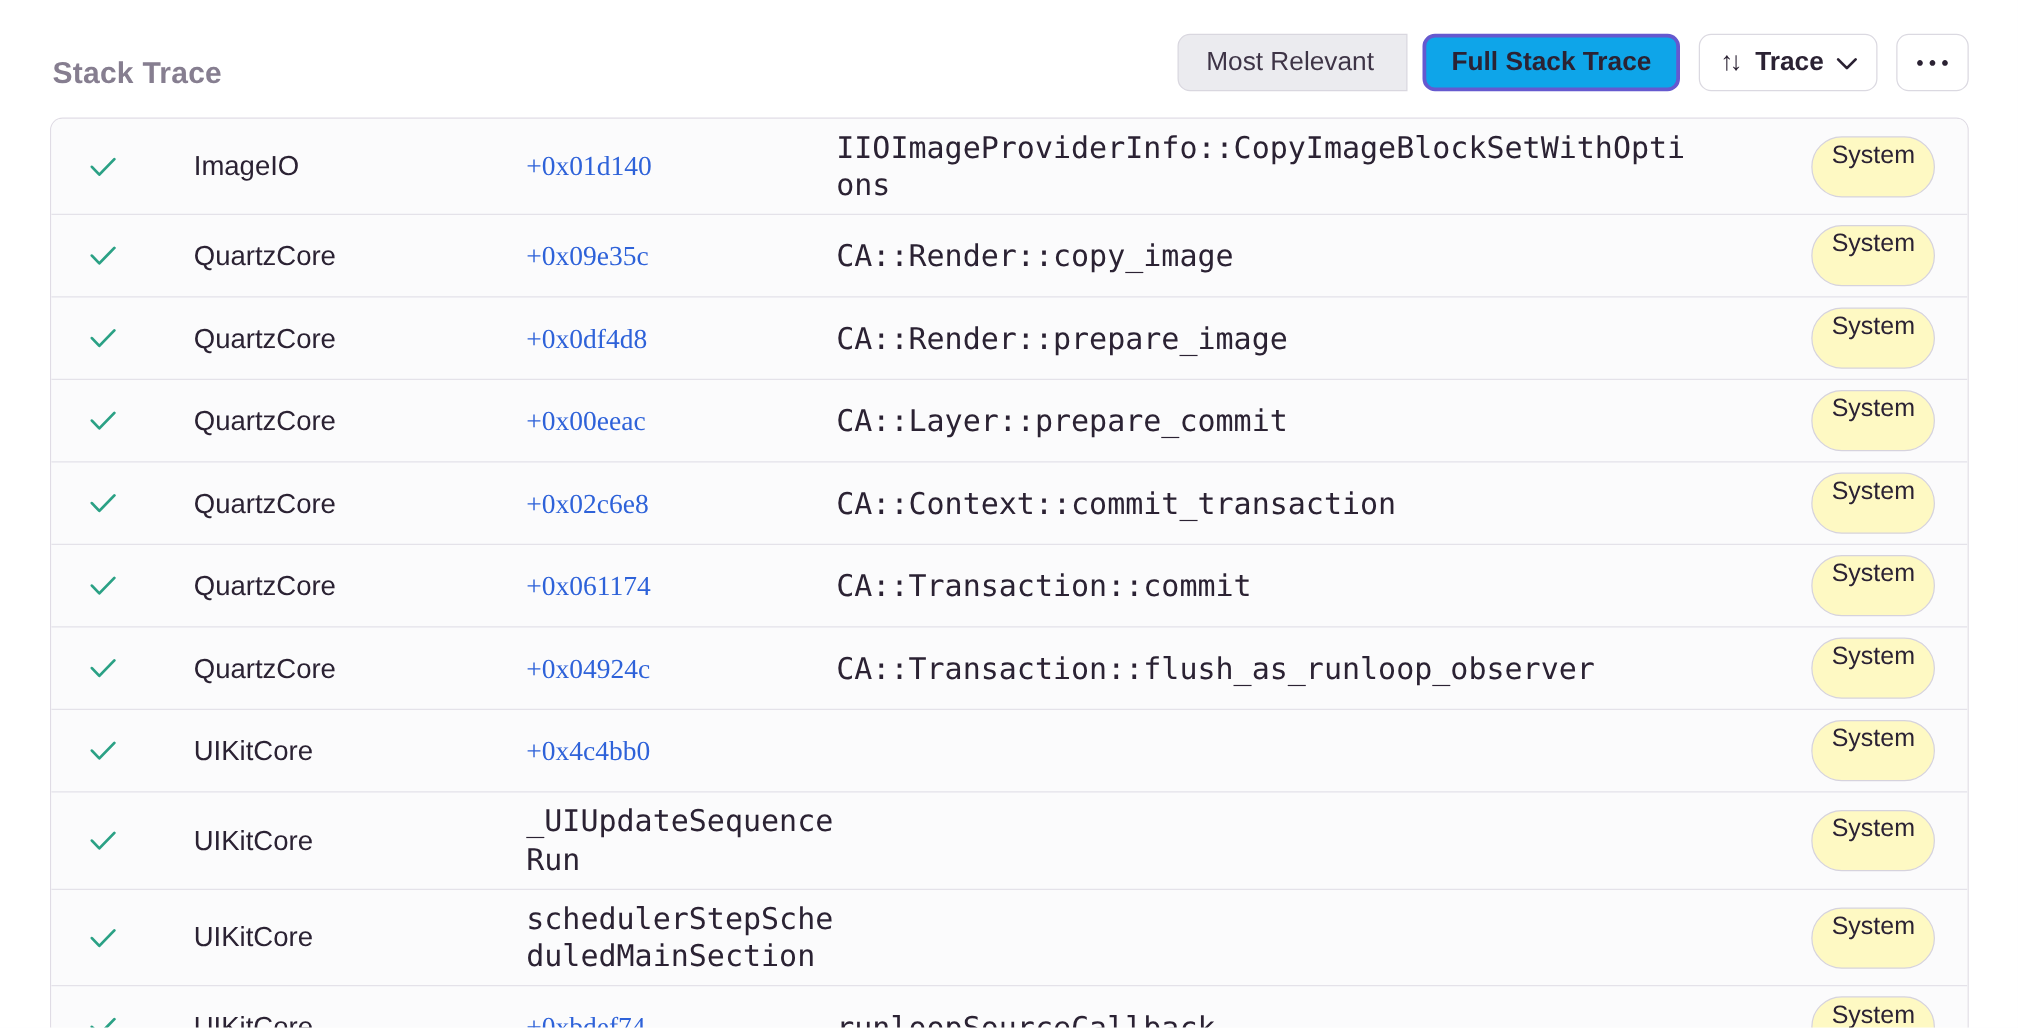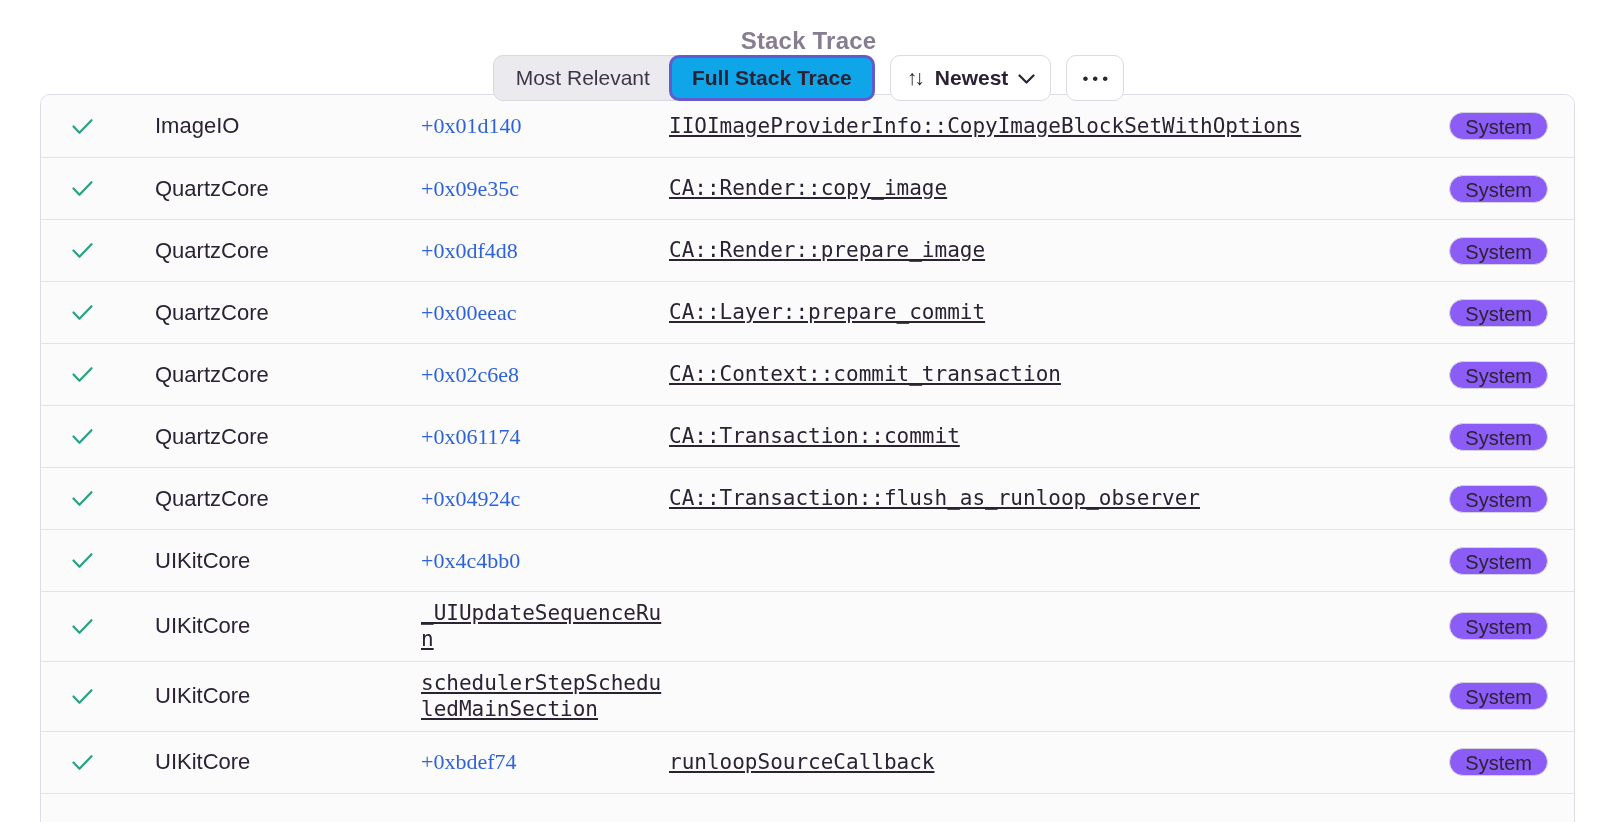--- a/index.html
+++ b/index.html
@@ -4,25 +4,25 @@
 <style>
   :root{
     --accent-purple:#6559CF; --link-blue:#2E62D9; --check-green:#2BA185;
     --title-text:#867E90; --text-dark:#2B2233; --table-border:#E0DCE5;
     --row-separator:#E4E2E9; --row-bg:#FBFBFC; --badge-border:#D6D3DD;
     --button-border:#DBD9E1; --segment-bg:#EBEBEF; --segment-border:#D9D7DF;
   }
   *{box-sizing:border-box;margin:0;padding:0;}
   html,body{width:1614px;height:822px;overflow:hidden;background:#ffffff;
     font-family:"Liberation Sans",sans-serif;color:var(--text-dark);}
-  .header{display:flex;align-items:center;justify-content:space-between;
-    margin:27px 39px 0 42px;height:46px;flex-direction:column;}
+  .header{display:flex;align-items:flex-end;justify-content:space-between;
+    margin:27px 39px 0 42px;height:46px;}
   .title{font-size:24px;font-weight:700;color:var(--title-text);letter-spacing:.2px;}
   .controls{display:flex;align-items:center;gap:15px;}
-  .segmented{display:flex;align-items:center;}
+  .segmented{display:flex;align-items:center;gap:20px;}
   .seg{height:46px;display:flex;align-items:center;font-size:21px;cursor:pointer;}
   .seg-inactive{background:var(--segment-bg);border:1px solid var(--segment-border);
     border-radius:10px 0 0 10px;padding:0 26px 0 22px;color:#3E3446;}
   .seg-active{background:#0ea5e9;border:3px solid var(--accent-purple);border-radius:10px;
     padding:0 20px;font-weight:700;color:var(--text-dark);margin-left:-8px;}
   .btn{height:46px;background:#fff;border:1px solid var(--button-border);
     border-radius:10px;display:flex;align-items:center;cursor:pointer;color:var(--text-dark);}
   .sort-btn{gap:10px;padding:0 15px 0 16px;font-size:21px;font-weight:700;}
   .sort-arrows{font-weight:400;font-size:21px;letter-spacing:-3px;padding-right:3px;}
   .chev{margin-top:2px;}
@@ -31,40 +31,40 @@
   .table{margin:21px 39px 0 40px;border:1px solid var(--table-border);
     border-radius:10px 10px 0 0;background:var(--row-bg);overflow:hidden;}
   .row{display:grid;grid-template-columns:46px 306px 248px 1fr auto;
     align-items:center;min-height:62px;padding:8px 26px 8px 28px;
     background:var(--row-bg);border-top:1px solid var(--row-separator);cursor:pointer;}
   .row:first-child{border-top:none;}
   .row.stub{height:42px;}
   .check{display:flex;align-items:center;color:var(--check-green);}
   .module{font-size:22px;color:var(--text-dark);margin-left:40px;}
   .addr{font-size:22px;color:var(--link-blue);text-decoration:none;font-family:Liberation Serif, serif;}
-  .func{font-family:"DejaVu Sans Mono",monospace;font-size:21px;line-height:1.26;
-    color:var(--text-dark);max-width:685px;word-break:break-all;text-decoration:underline;}
+  .func{font-family:"DejaVu Sans Mono",monospace;font-size:24px;line-height:1.26;
+    color:var(--text-dark);max-width:685px;word-break:break-all;}
   .badge{justify-self:end;border:1.5px solid var(--badge-border);border-radius:999px;
-    padding:3px 15px 0;font-size:20px;color:var(--text-dark);background:#8b5cf6;
+    padding:3px 15px 21px;font-size:20px;color:var(--text-dark);background:#fef9c3;
     white-space:nowrap;}
 </style>
 </head>
 <body>
 
 <div class="page">
   <header class="header">
     <h2 class="title">Stack Trace</h2>
     <div class="controls">
       <div class="segmented">
         <button class="seg seg-inactive">Most Relevant</button>
         <button class="seg seg-active">Full Stack Trace</button>
       </div>
       <button class="btn sort-btn">
         <span class="sort-arrows">↑↓</span>
-        <span>Newest</span>
+        <span>Trace</span>
         <svg class="chev" width="17" height="11" viewBox="0 0 17 11" fill="none">
           <polyline points="1.5,1.5 8.5,8.5 15.5,1.5" stroke="#2B2233" stroke-width="2.2" stroke-linecap="round" stroke-linejoin="round"></polyline>
         </svg>
       </button>
       <button class="btn more-btn">
         <span class="dots">•••</span>
       </button>
     </div>
   </header>
 

